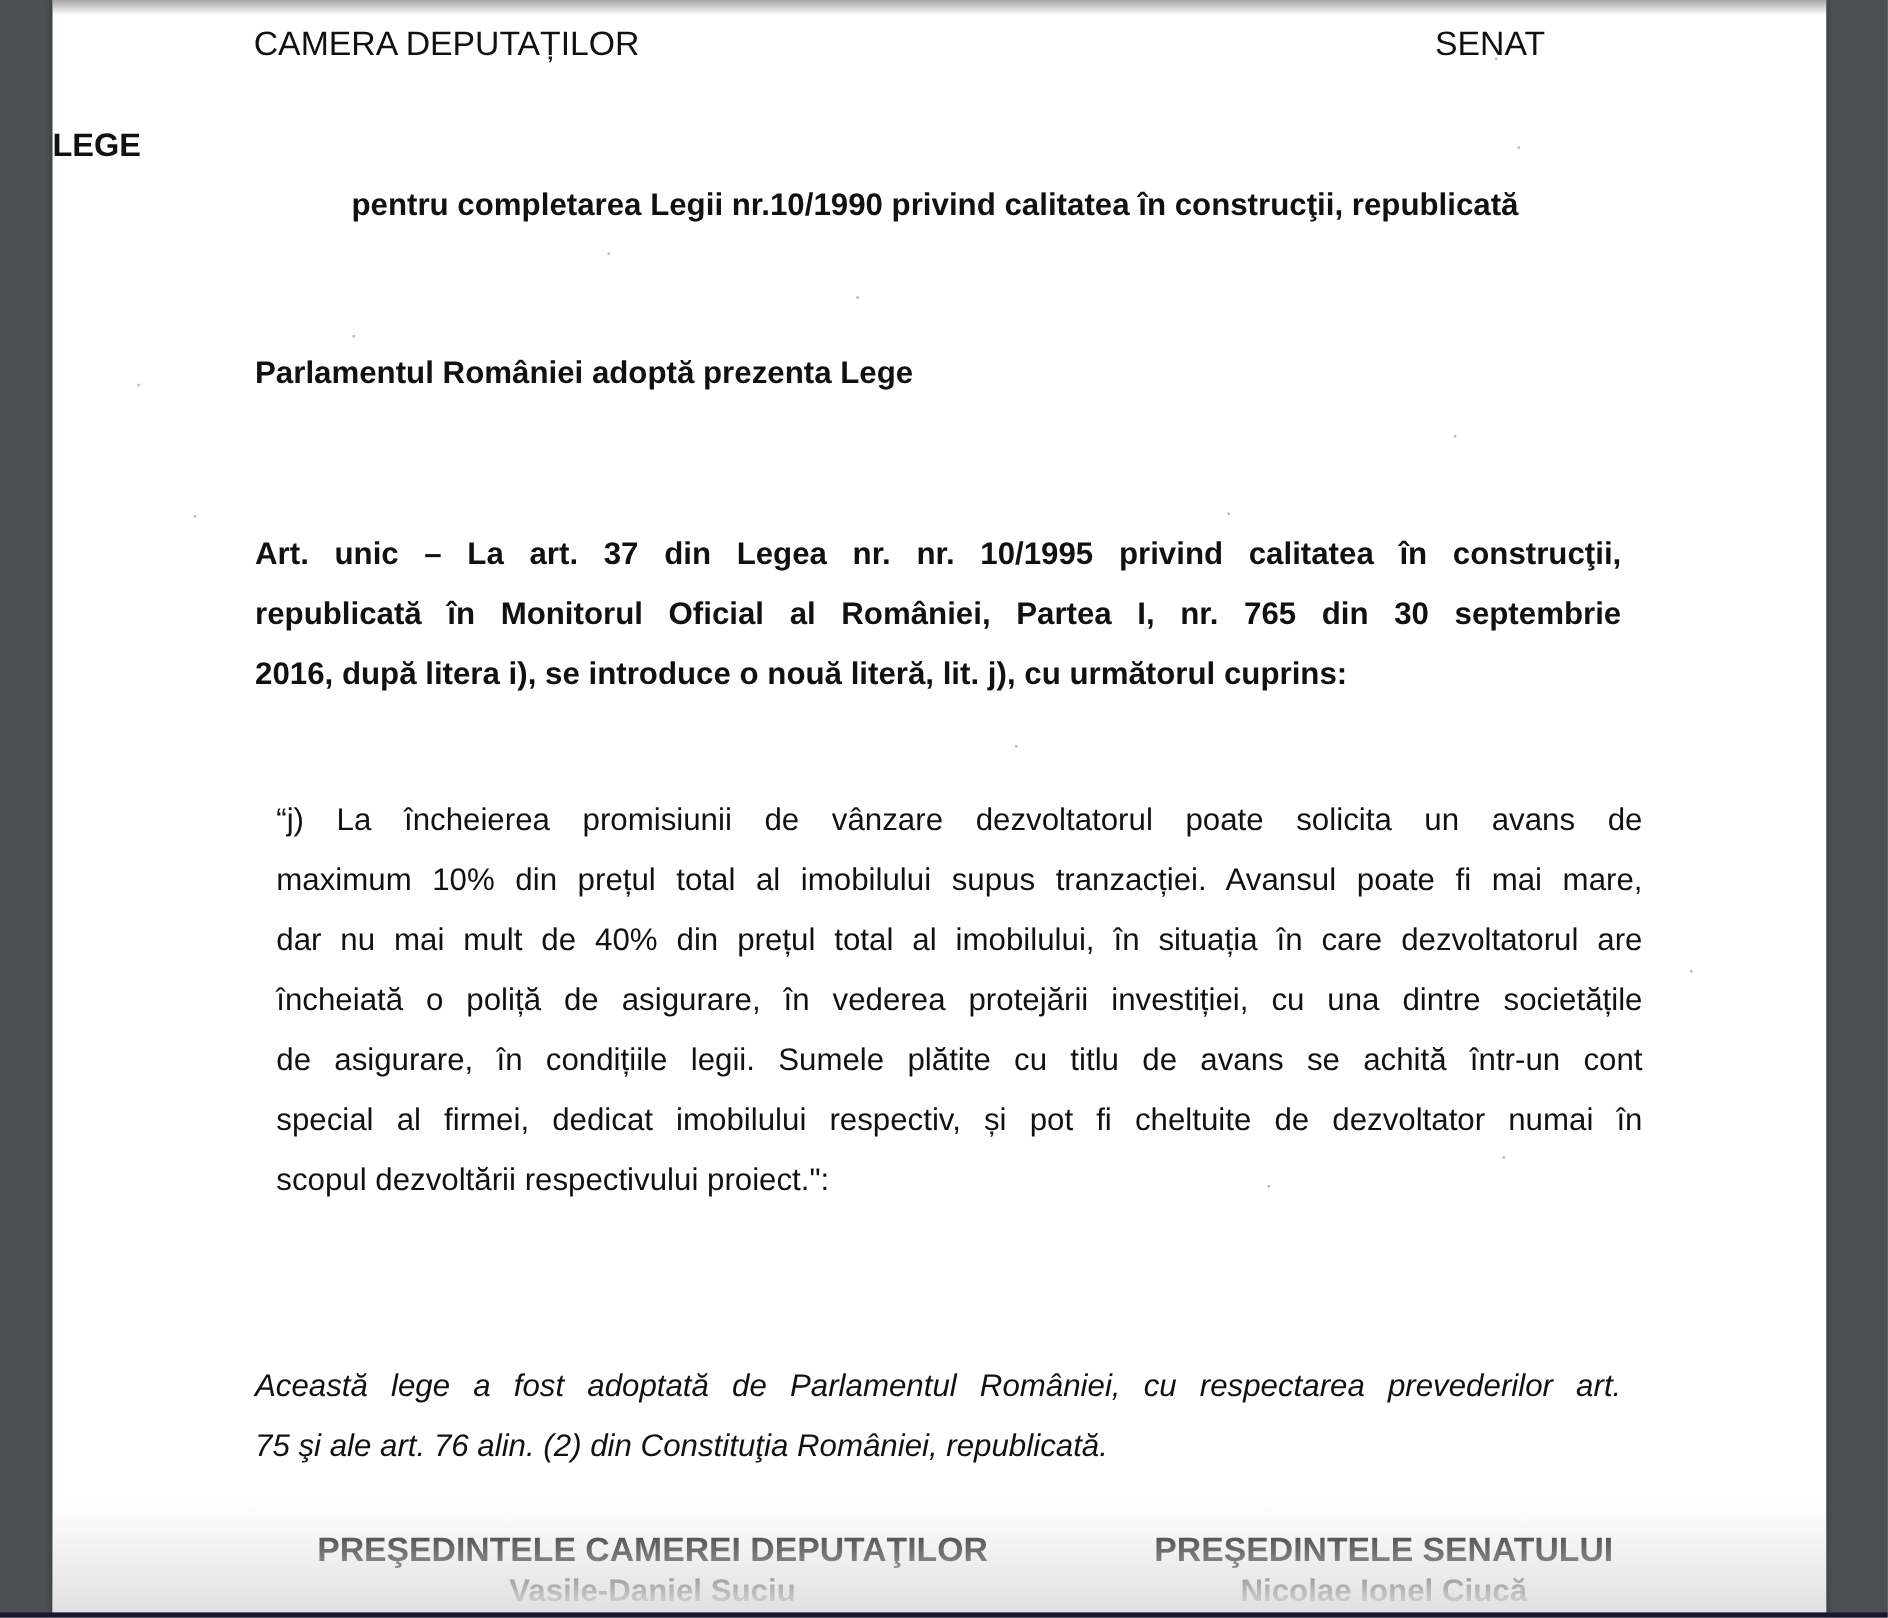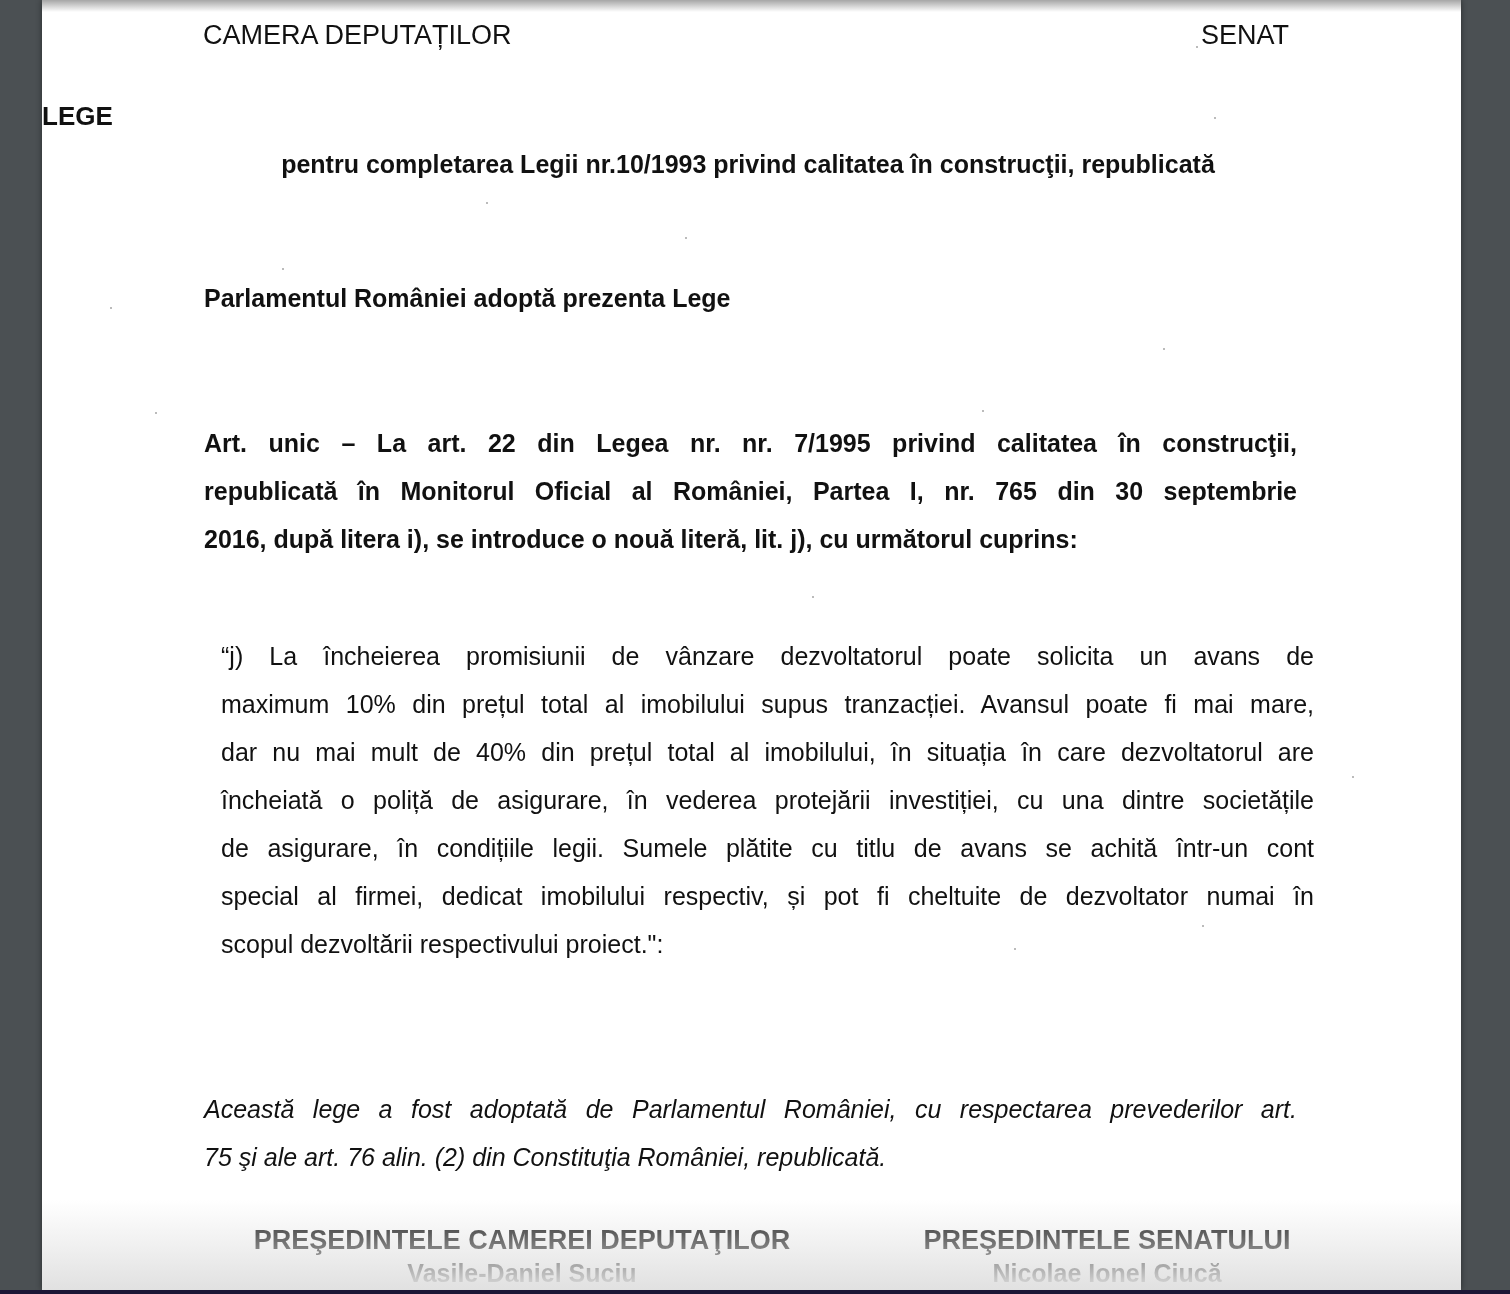--- a/index.html
+++ b/index.html
@@ -49,21 +49,21 @@
       left: 0; right: 0; bottom: 0;
       height: 4px;
       background: #1c1635;
     }
     .txt {
       position: absolute;
       color: #111;
       white-space: nowrap;
     }
     .hdr-left { left: 161px; top: 20px; font-size: 27px; }
-    .hdr-right { left: 1159px; top: 20px; font-size: 27px; }
+    .hdr-right { left: 1106px; top: 20px; font-size: 27px; }
     .title {
       left: 0; width: 1410px; 
       top: 101px; font-size: 26px; font-weight: bold;
     }
     .subtitle {
       left: 0; width: 1412px; text-align: center;
       top: 150px; font-size: 25px; font-weight: bold;
     }
     .adopt { left: 162px; top: 284px; font-size: 25px; font-weight: bold; }
     .para {
@@ -122,26 +122,26 @@
     <span class="speck" style="left:940px;top:410px"></span>
     <span class="speck" style="left:770px;top:596px"></span>
     <span class="speck" style="left:1310px;top:776px"></span>
     <span class="speck" style="left:1160px;top:925px"></span>
     <span class="speck" style="left:972px;top:948px"></span>
 
     <div class="txt hdr-left">CAMERA DEPUTAȚILOR</div>
     <div class="txt hdr-right">SENAT</div>
 
     <div class="txt title">LEGE</div>
-    <div class="txt subtitle">pentru completarea Legii nr.10/1993 privind calitatea în construcţii, republicată</div>
+    <div class="txt subtitle">pentru completarea Legii nr.10/1990 privind calitatea în construcţii, republicată</div>
 
     <div class="txt adopt">Parlamentul României adoptă prezenta Lege</div>
 
     <div class="para justify art">
-      <span class="line">Art. unic – La art. 22 din Legea nr. nr. 7/1995 privind calitatea în construcţii,</span>
+      <span class="line">Art. unic – La art. 37 din Legea nr. nr. 10/1995 privind calitatea în construcţii,</span>
       <span class="line">republicată în Monitorul Oficial al României, Partea I, nr. 765 din 30 septembrie</span>
       <span class="line last">2016, după litera i), se introduce o nouă literă, lit. j), cu următorul cuprins:</span>
     </div>
 
     <div class="para justify quote">
       <span class="line">“j)  La încheierea promisiunii de vânzare dezvoltatorul poate solicita un avans de</span>
       <span class="line">maximum 10% din prețul total al imobilului supus tranzacției. Avansul poate fi mai mare,</span>
       <span class="line">dar nu mai mult de 40% din prețul total al imobilului,  în situația în care dezvoltatorul are</span>
       <span class="line">încheiată o poliță de asigurare, în vederea protejării investiției,  cu una dintre societățile</span>
       <span class="line">de asigurare, în condițiile legii. Sumele plătite cu titlu de avans se achită într-un cont</span>

